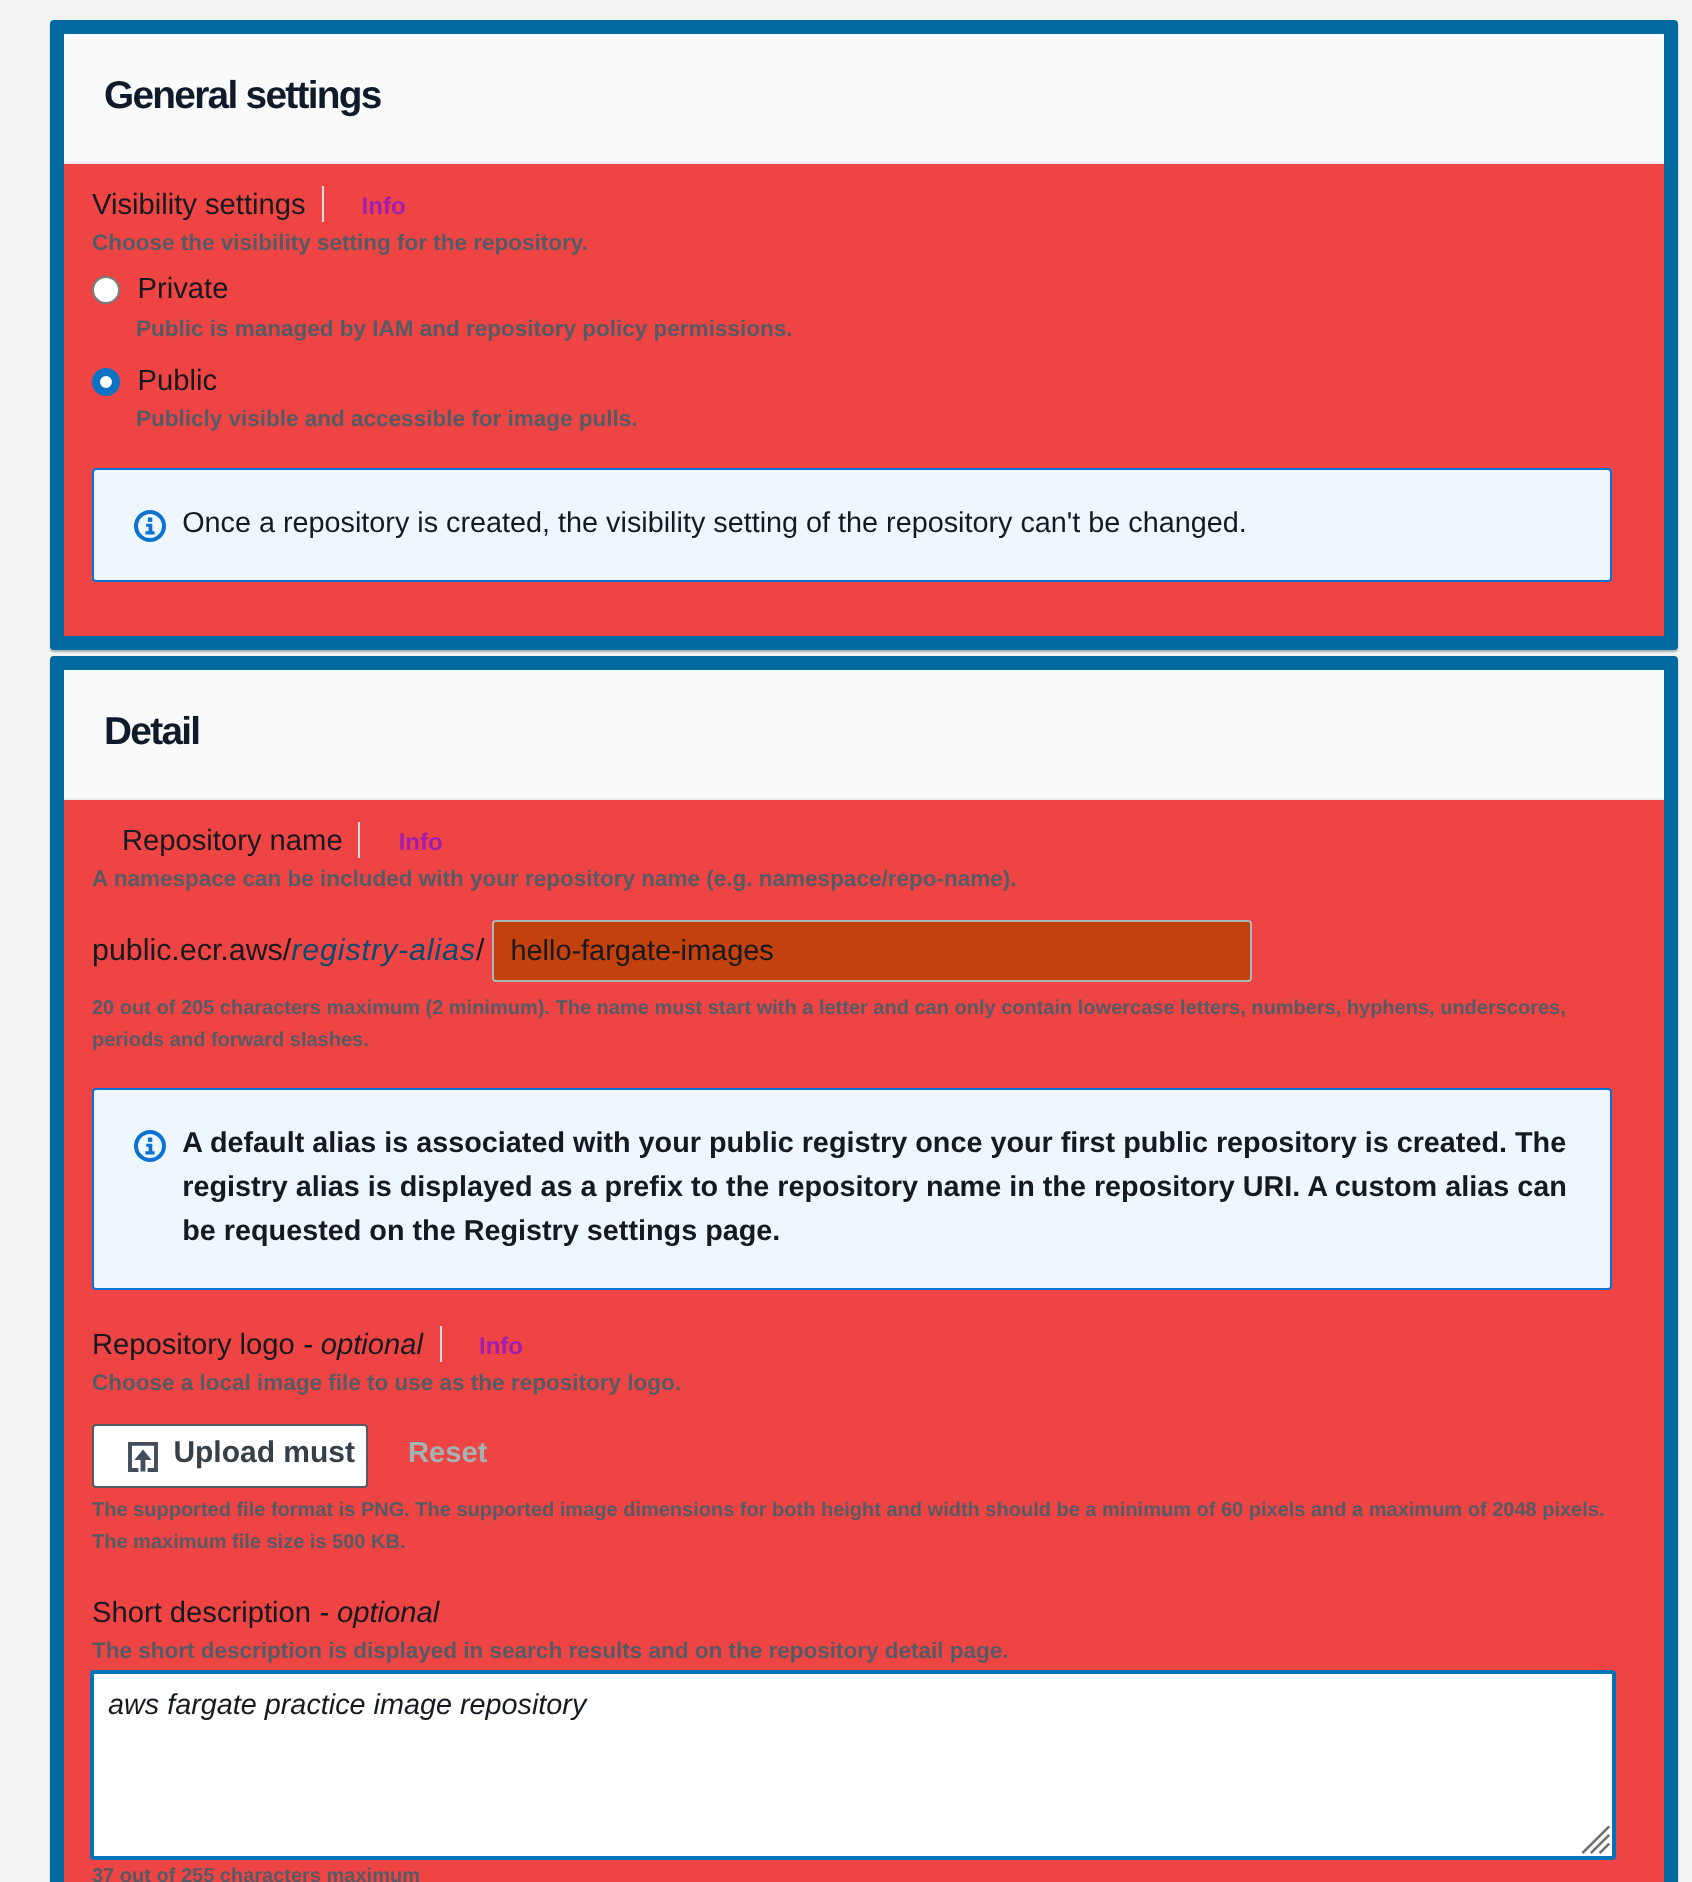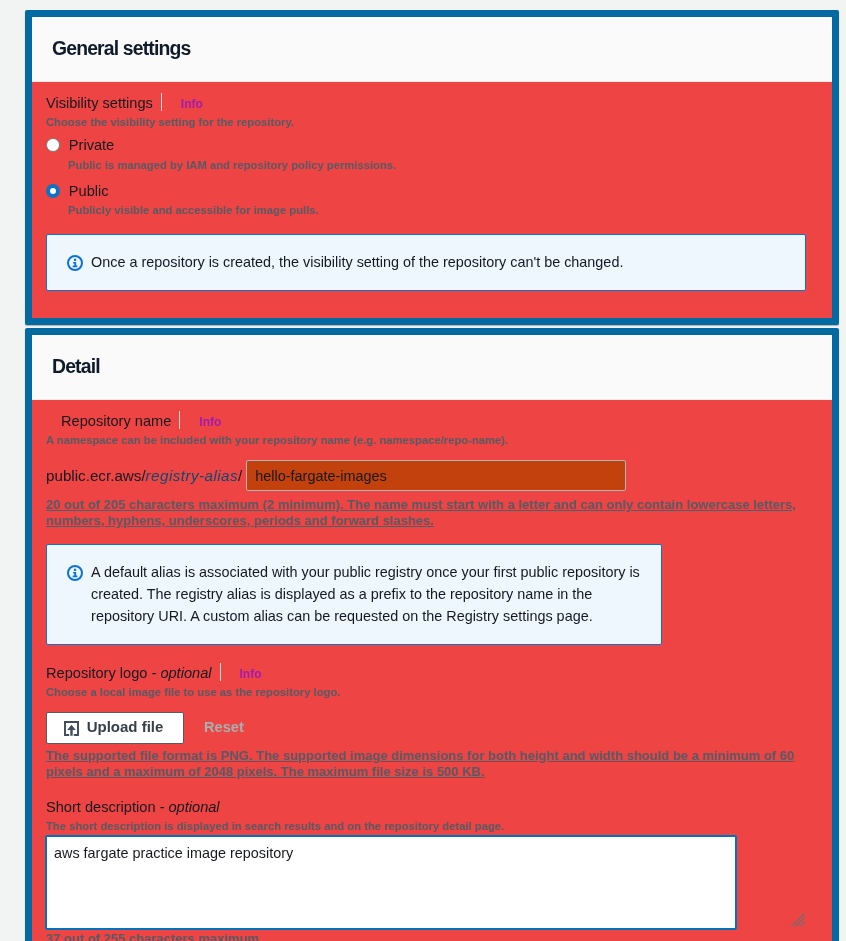--- a/index.html
+++ b/index.html
@@ -65,41 +65,41 @@
   .repo-prefix { font-size:15.2px; color:#16191f; }
   .repo-prefix i { letter-spacing:0.45px; }
   .repo-prefix i { color:#0c4a6e; font-style:italic; }
   .input {
     width: 380px; height:31px; box-sizing:border-box; margin-left:4px;
     border:1px solid #aab7b8; border-radius:2px;
     font-size:14.45px; color:#16191f; padding: 0 8px;
     font-family: "Liberation Sans", sans-serif;
     background:#c2410c; outline:none;
   }
-  .hint { font-size:13px; color:#545b64; font-weight:bold; line-height:16px;text-decoration:underline; }
+  .hint { font-size:10px; color:#545b64; font-weight:bold; line-height:16px; }
 
   
   .btn {
     display:inline-flex; align-items:center;
     height:32px; width:138px; border:1.8px solid #545b64; border-radius:2px;
     background:#fff; color:#364049; font-size:15px; font-weight:bold;
     padding: 0 0 0 15.2px; box-sizing:border-box; cursor:pointer;
     font-family:"Liberation Sans", sans-serif; letter-spacing:0;
   }
   .btn .glyph { margin-right:9.5px; display:inline-flex; }
   .btn-link-disabled {
     background:none; border:none; color:#a3b2b3; font-size:14.6px; font-weight:bold;
     padding:0; margin-left:20px; cursor:default; position:relative; top:-1.5px; font-family:"Liberation Sans", sans-serif;
   }
 
   textarea.ta {
-    width: 692px; height: 95px; box-sizing:border-box;
+    width: 763px; height: 95px; box-sizing:border-box;
     border:2.4px solid #0073bb; border-radius:2px;
     font-size:14.4px; color:#16191f; font-family:"Liberation Sans", sans-serif;
-    padding: 6px 7px; resize: none; outline:none; line-height:20px;
+    padding: 6px 7px; resize: none; outline:none; line-height:20px;font-style:italic;
   }
 </style>
 </head>
 <body>
 
 <div class="page">
 
   <div class="panel" style="top:10px; height:301px;">
     <div class="panel-header">
       <div class="panel-title">General settings</div>
@@ -151,21 +151,21 @@
     </div>
   </div>
   <div class="abs field-desc" style="left:46px; top:430px;">A namespace can be included with your repository name (e.g. namespace/repo-name).</div>
 
   <div class="abs repo-row" style="left:46px; top:460px;">
     <span class="repo-prefix"><span>public.ecr.aws/</span><i>registry-alias</i><span>/</span></span>
     <input class="input" value="hello-fargate-images" style="">
   </div>
   <div class="abs hint" style="left:46px; top:497px; width:766px;">20 out of 205 characters maximum (2 minimum). The name must start with a letter and can only contain lowercase letters, numbers, hyphens, underscores, periods and forward slashes.</div>
 
-  <div class="abs alert" style="left:46px; top:544px; width:616px; height:101px;">
+  <div class="abs alert" style="left:46px; top:544px; width:760px; height:101px;font-weight:bold;">
     <span class="icon-info">
       <svg width="16" height="16" viewBox="0 0 16 16" aria-hidden="true">
           <circle cx="8" cy="8" r="7.0" fill="none" stroke="#0972d3" stroke-width="2.0"></circle>
           <rect x="6.95" y="3.75" width="2.2" height="2.2" fill="#0972d3"></rect>
           <path d="M6.1 6.9 L9.15 6.9 L9.15 10.6 L10.3 10.6 L10.3 12.2 L5.7 12.2 L5.7 10.6 L7.3 10.6 L7.3 8.4 L6.1 8.4 Z" fill="#0972d3"></path>
         </svg>
     </span>
     <span class="alert-text">A default alias is associated with your public registry once your first public repository is created. The registry alias is displayed as a prefix to the repository name in the repository URI. A custom alias can be requested on the Registry settings page.</span>
   </div>
 
@@ -179,21 +179,21 @@
   <div class="abs field-desc" style="left:46px; top:682px;">Choose a local image file to use as the repository logo.</div>
 
   <div class="abs" style="left:46px; top:712px; display:flex; align-items:center;">
     <button class="btn">
       <span class="glyph" style="position:relative;top:0px;left:2px">
         <svg width="15" height="15" viewBox="0 0 15 15" aria-hidden="true">
             <path d="M5.2 14.0 L1.0 14.0 L1.0 0.9 L14.0 0.9 L14.0 14.0 L9.8 14.0" fill="none" stroke="#414d5c" stroke-width="1.95"></path>
             <path d="M7.5 3.7 L11.8 9.0 L8.7 9.0 L8.7 14.7 L6.3 14.7 L6.3 9.0 L3.2 9.0 Z" fill="#414d5c"></path>
           </svg>
       </span>
-      <span style="position:relative;top:-1.5px">Upload file</span>
+      <span style="position:relative;top:-1.5px">Upload must</span>
     </button>
     <button class="btn-link-disabled">Reset</button>
   </div>
   <div class="abs hint" style="left:46px; top:748px; width:766px;">The supported file format is PNG. The supported image dimensions for both height and width should be a minimum of 60 pixels and a maximum of 2048 pixels. The maximum file size is 500 KB.</div>
 
   <div class="abs field-desc" style="left:46px; top:816px;">The short description is displayed in search results and on the repository detail page.</div>
   <div class="abs" style="left:46px; top:797px;">
     <div class="label-row">
       <span class="field-label"><span>Short description</span><span class="opt"> - optional</span></span>
     </div>

